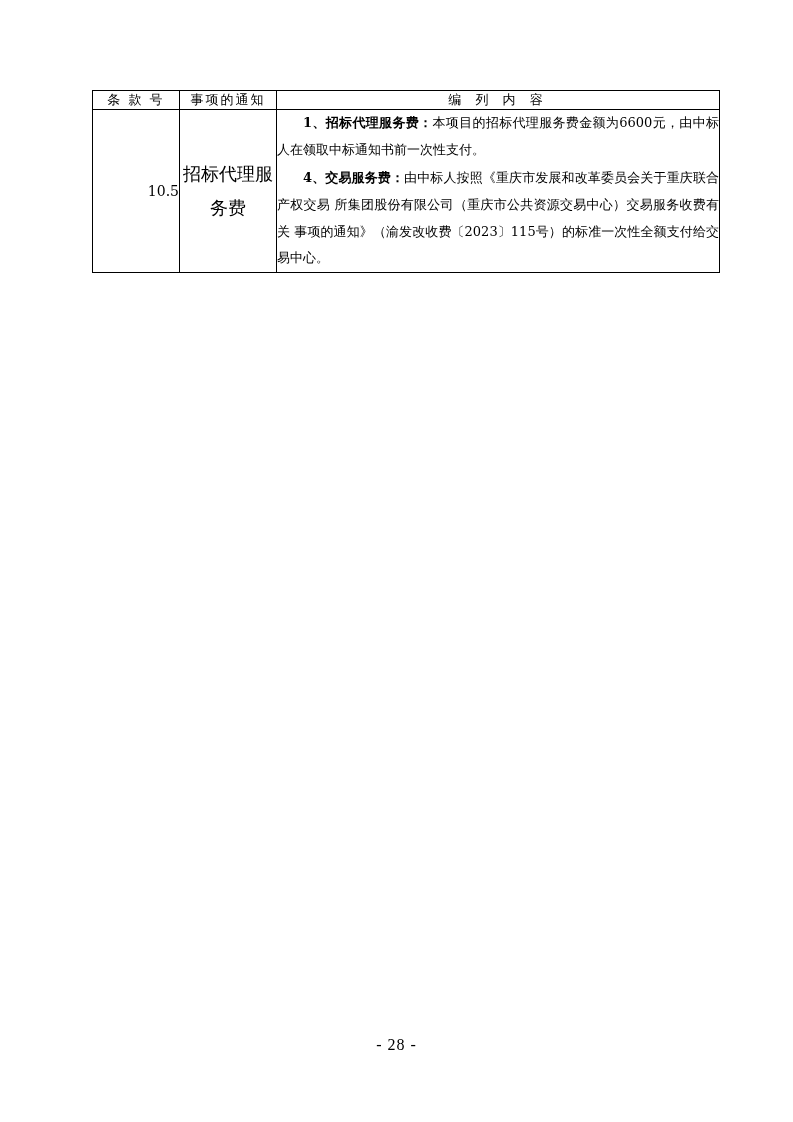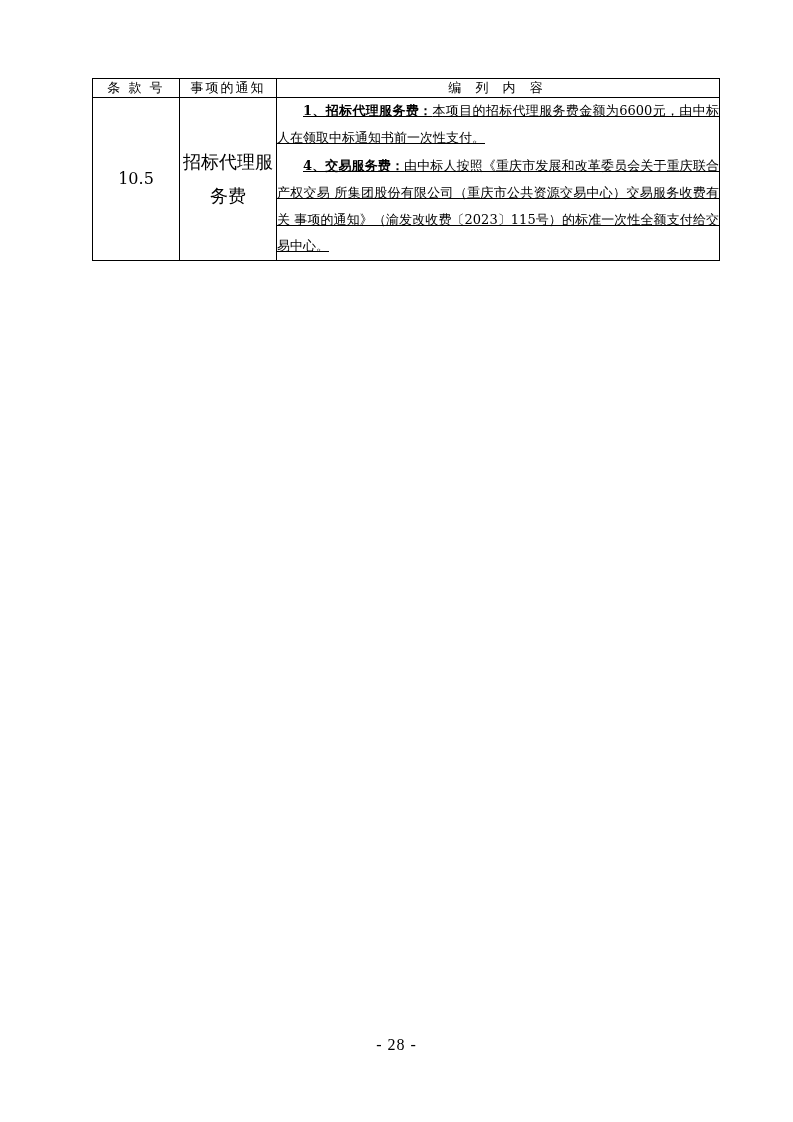--- a/index.html
+++ b/index.html
@@ -17,21 +17,21 @@
   }
   .page {
     position: relative;
     width: 793px;
     height: 1122px;
     box-sizing: border-box;
   }
   .doc-table {
     position: absolute;
     left: 92px;
-    top: 78px;
+    top: 90px;
     width: 624px;
     border-collapse: collapse;
     table-layout: fixed;
   }
   .doc-table td, .doc-table th {
     border: 1px solid #000000;
     padding: 0;
     vertical-align: middle;
   }
   .col-no { width: 86px; }
@@ -45,38 +45,37 @@
     letter-spacing: 2px;
     padding: 5px 0 6px 0;
     font-family: "DejaVu Serif", "Liberation Serif", serif;
   }
   .head-cell.wide {
     letter-spacing: 5px;
     margin-top: 24px;
   }
 
   .cell-no {
-    text-align: center;
-    font-size: 16px;
+    text-align: right;
+    font-size: 14px;
     font-family: "DejaVu Serif", "Liberation Serif", serif;
   }
   .cell-name {
     text-align: center;
     font-size: 18px;
     line-height: 1.9;
     padding: 0 12px;
     font-family: "DejaVu Serif", "Liberation Serif", serif;
   }
   .cell-content {
     font-size: 13px;
     line-height: 2.05;
     padding: 10px 12px 12px 12px;
     text-align: justify;
     font-family: "DejaVu Serif", "Liberation Serif", serif;
-    text-decoration: underline;
   }
   .para {
     text-indent: 26px;
     margin: 0;
   }
   .para + .para {
     margin-top: 2px;
   }
   .bold {
     font-weight: bold;

